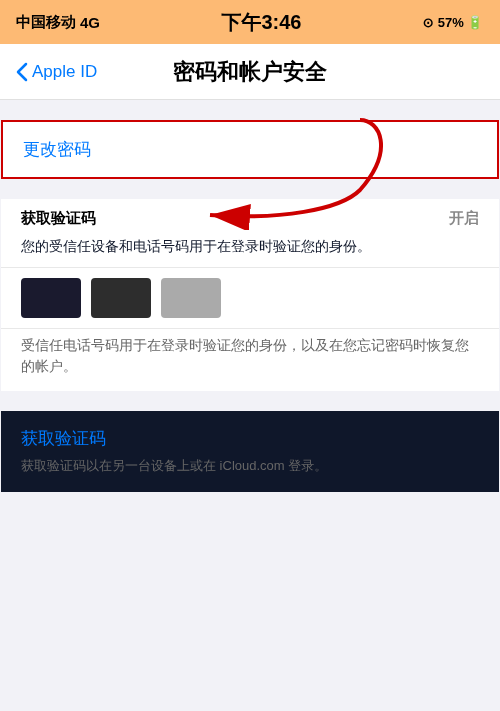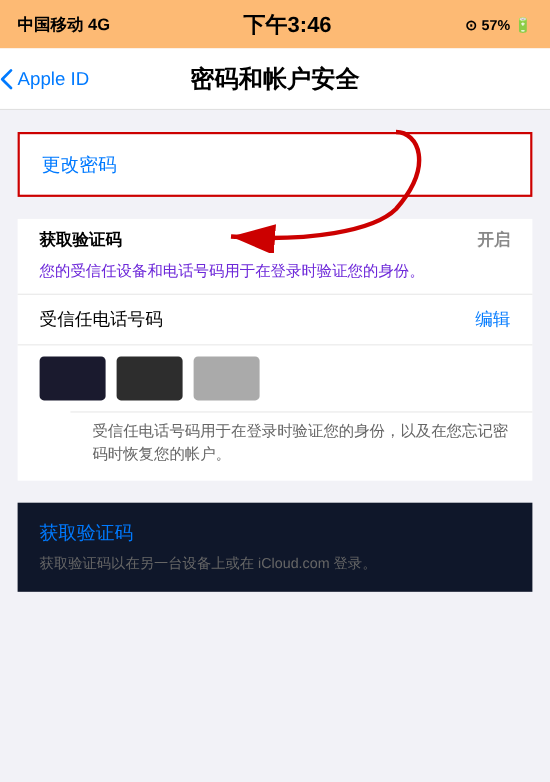--- a/index.html
+++ b/index.html
@@ -33,38 +33,38 @@
       background: #fff;
       height: 56px;
       display: flex;
       align-items: center;
       justify-content: center;
       position: relative;
       border-bottom: 1px solid #e0e0e0;
     }
     .nav-back {
       position: absolute;
-      left: 0;
+      left: 16px;
       display: flex;
       align-items: center;
       color: #007aff;
       font-size: 17px;
       cursor: pointer;
       gap: 4px;
     }
     .nav-back svg { width: 12px; height: 20px; }
     .nav-title {
       font-size: 22px;
       font-weight: 600;
       color: #000;
     }
 
     
     .content {
-      padding: 20px 16px;
+      padding: 20px 1px;
     }
 
     
     .section-card {
       background: #fff;
       margin: 0 0 20px 0;
     }
     .section-item {
       padding: 16px 20px;
       display: flex;
@@ -97,21 +97,21 @@
       align-items: center;
       justify-content: space-between;
     }
     .section-header-right {
       font-size: 15px;
       color: #888;
     }
     .section-desc {
       padding: 2px 20px 10px 20px;
       font-size: 14px;
-      color: #6d28d9;
+      color: #0f172a;
       line-height: 1.5;
     }
     .section-row {
       display: flex;
       align-items: center;
       justify-content: space-between;
       padding: 12px 20px;
       border-top: 1px solid #e8e8e8;
     }
     .section-row-label {
@@ -139,21 +139,20 @@
     .phone-thumb-1 { background: #1a1a2e; }
     .phone-thumb-2 { background: #2d2d2d; }
     .phone-thumb-3 { background: #aaa; }
 
     .trusted-desc {
       padding: 6px 20px 14px 20px;
       font-size: 14px;
       color: #666;
       line-height: 1.5;
       border-top: 1px solid #e8e8e8;
-      margin-left: 48px;
     }
 
     
     .section-card-bottom {
       background: #0f172a;
       margin-top: 20px;
     }
     .get-code-item {
       padding: 16px 20px;
     }
@@ -213,24 +212,20 @@
     </div>
   </div>
 
   <div class="section-group">
     <div class="section-header">
       <span>获取验证码</span>
       <span class="section-header-right">开启</span>
     </div>
     <div class="section-desc">您的受信任设备和电话号码用于在登录时验证您的身份。</div>
 
-    <div class="section-row">
-      <span class="section-row-label">受信任电话号码</span>
-      <span class="section-row-action">编辑</span>
-    </div>
 
     <div class="phone-thumbs">
       <div class="phone-thumb phone-thumb-1"></div>
       <div class="phone-thumb phone-thumb-2"></div>
       <div class="phone-thumb phone-thumb-3"></div>
     </div>
 
     <div class="trusted-desc">受信任电话号码用于在登录时验证您的身份，以及在您忘记密码时恢复您的帐户。</div>
   </div>
 

